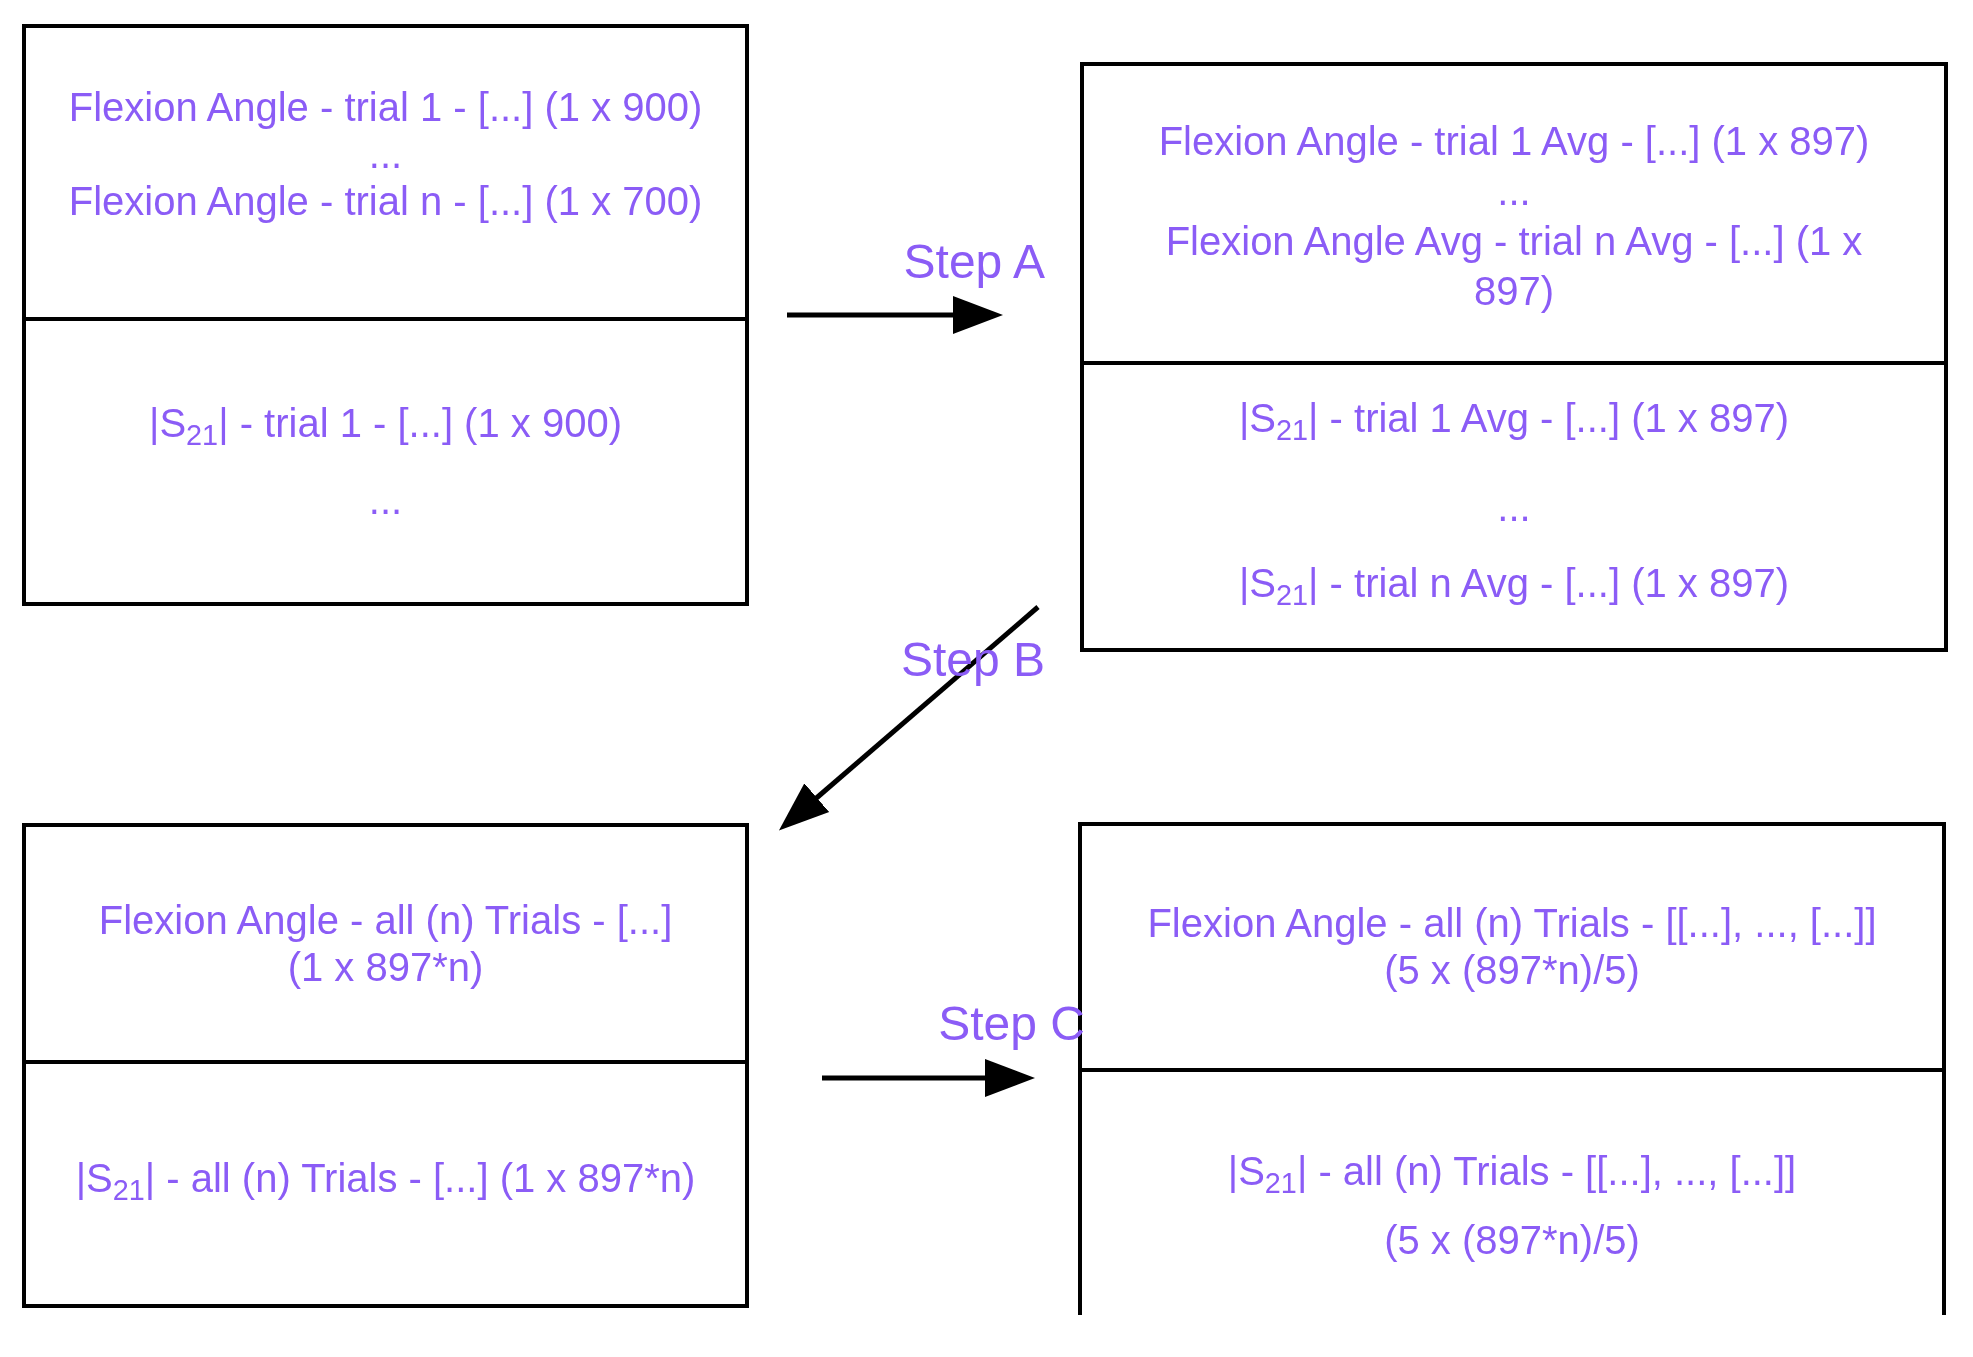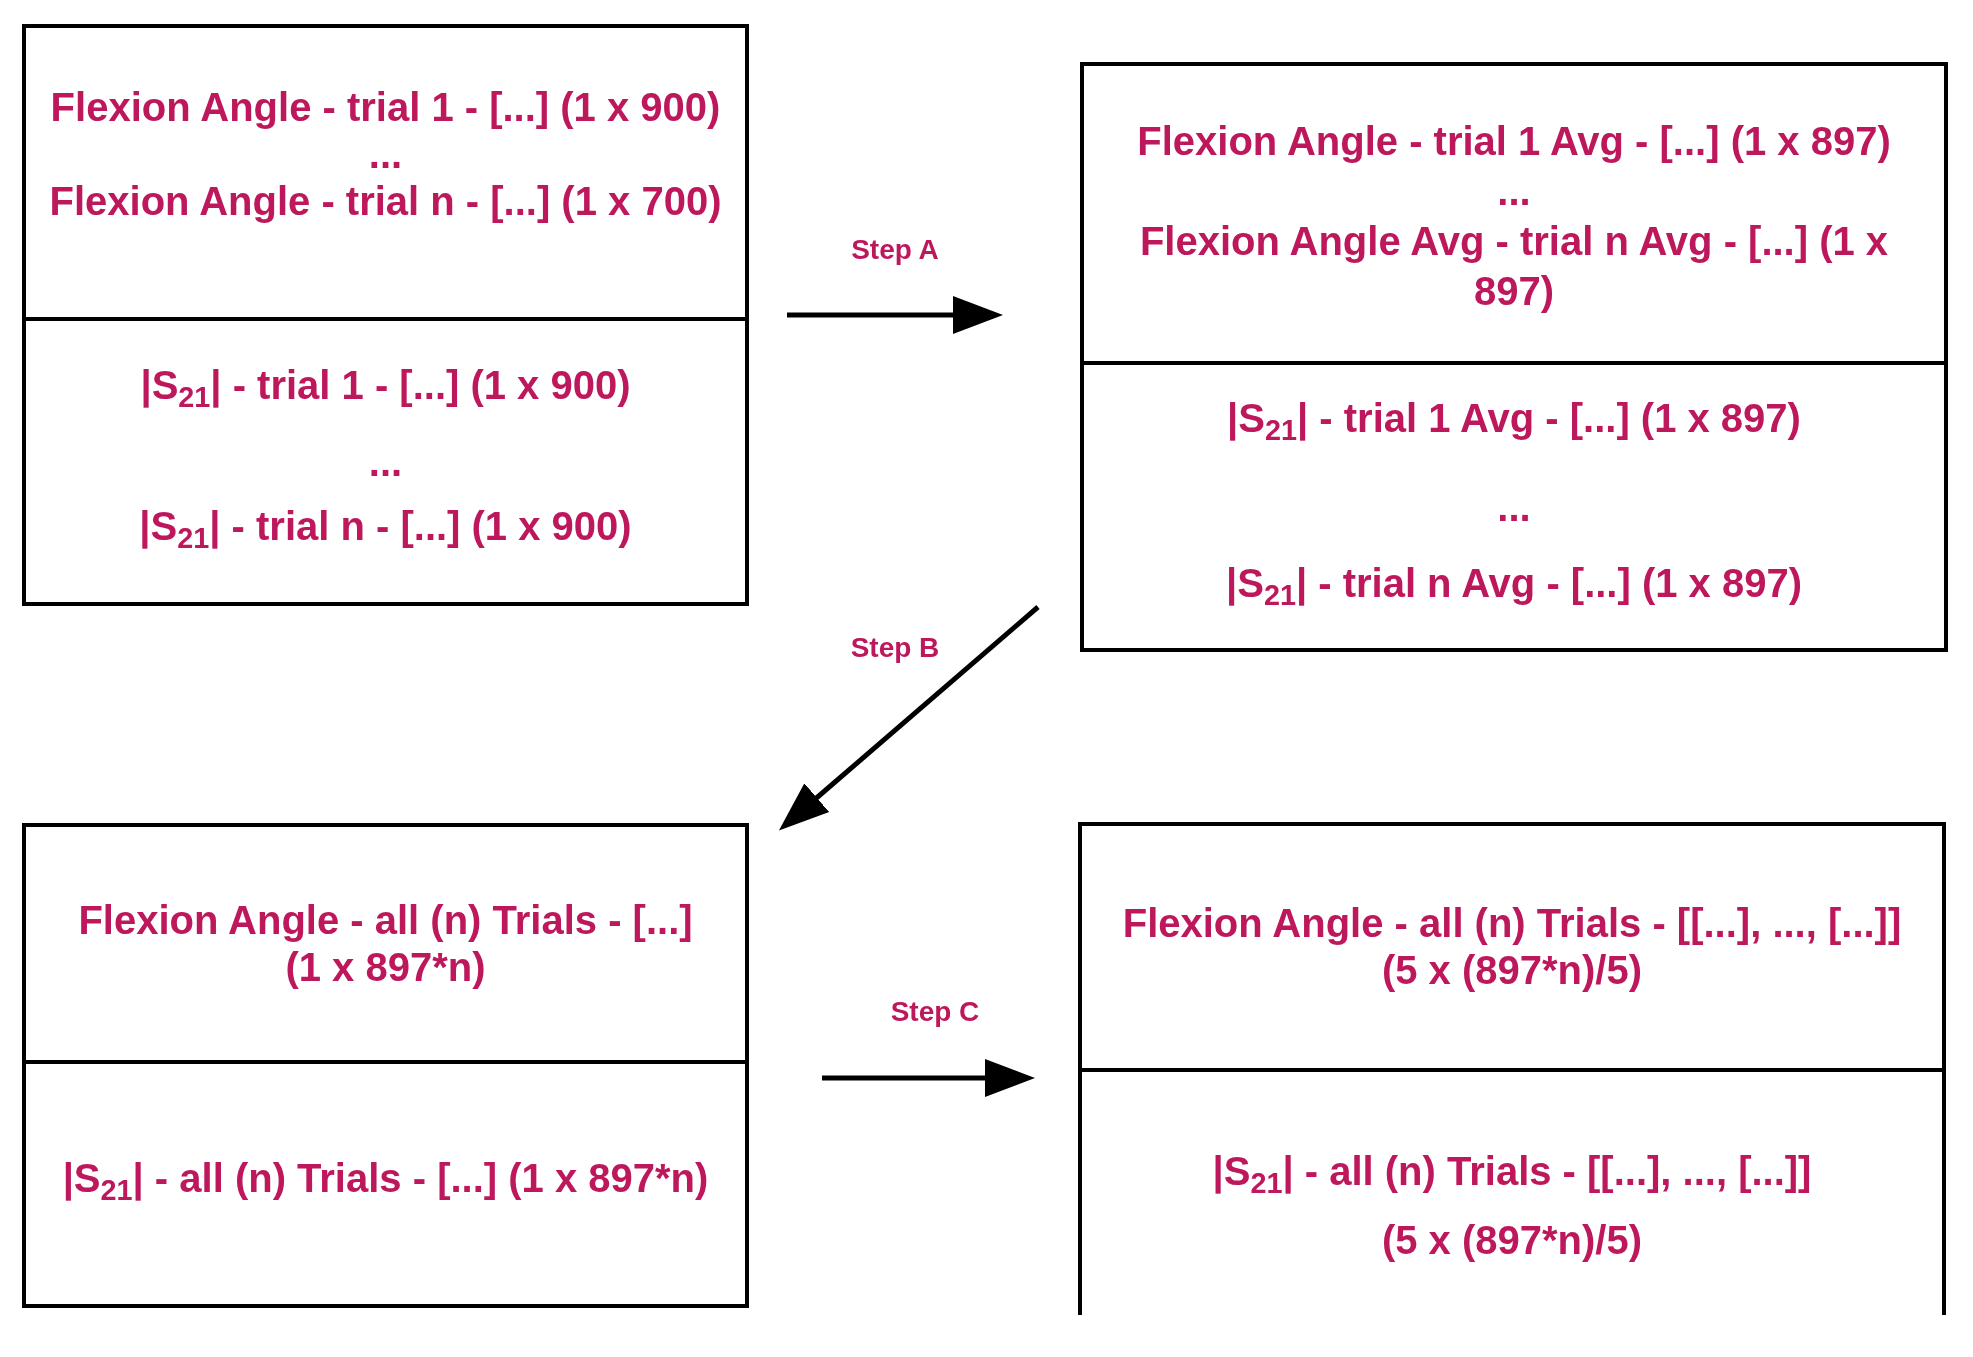--- a/index.html
+++ b/index.html
@@ -2,23 +2,22 @@
 <html><head>
 <meta charset="utf-8">
 <style>
   html, body { margin: 0; padding: 0; background: #ffffff; }
   #canvas {
     position: relative;
     width: 1973px;
     height: 1315px;
     background: #ffffff;
     font-family: "Liberation Sans", "DejaVu Sans", sans-serif;
-    color: #be185d;
+    color: #8b5cf6;
     overflow: hidden;
-    font-weight: bold;
   }
   .box {
     position: absolute;
     border: 4px solid #000000;
     box-sizing: border-box;
     display: flex;
     flex-direction: column;
     background: #ffffff;
   }
   .sec {
@@ -51,22 +50,22 @@
   #box-bl .sec1 { flex: 0 0 237px; line-height: 47px; }
   #box-bl .sec2 { flex: 1 1 auto; line-height: 50px; }
   
   #box-br { left: 1078px; top: 822px; width: 868px; height: 510px; }
   #box-br .sec1 { flex: 0 0 246px; line-height: 47px; }
   #box-br .sec2 { flex: 1 1 auto; line-height: 57px; padding-top: 12px; }
 
   .arrow-label {
     position: absolute;
     width: 300px;
-    font-size: 28px;
-    text-align: center;
+    font-size: 48px;
+    text-align: right;
     white-space: nowrap;
   }
   #label-a { left: 745px; top: 234px; }
   #label-b { left: 745px; top: 632px; }
   #label-c { left: 785px; top: 996px; }
 
   #arrow-svg {
     position: absolute;
     left: 0; top: 0;
     width: 1973px;
@@ -92,21 +91,20 @@
 
   <div class="box" id="box-tl">
     <div class="sec sec1 divided">
       <div class="line">Flexion Angle - trial 1 - [...] (1 x 900)</div>
       <div class="line">...</div>
       <div class="line">Flexion Angle - trial n - [...] (1 x 700)</div>
     </div>
     <div class="sec sec2">
       <div class="line"><span>|S</span><span class="sub">21</span><span>| - trial 1 - [...] (1 x 900)</span></div>
       <div class="line">...</div>
-      <div class="line"><span>|S</span><span class="sub">21</span><span>| - trial n - [...] (1 x 900)</span></div>
     </div>
   </div>
 
   <div class="box" id="box-tr">
     <div class="sec sec1 divided">
       <div class="line">Flexion Angle - trial 1 Avg - [...] (1 x 897)</div>
       <div class="line">...</div>
       <div class="wrapline">Flexion Angle Avg - trial n Avg  - [...] (1 x</div>
       <div class="wrapline">897)</div>
     </div>

